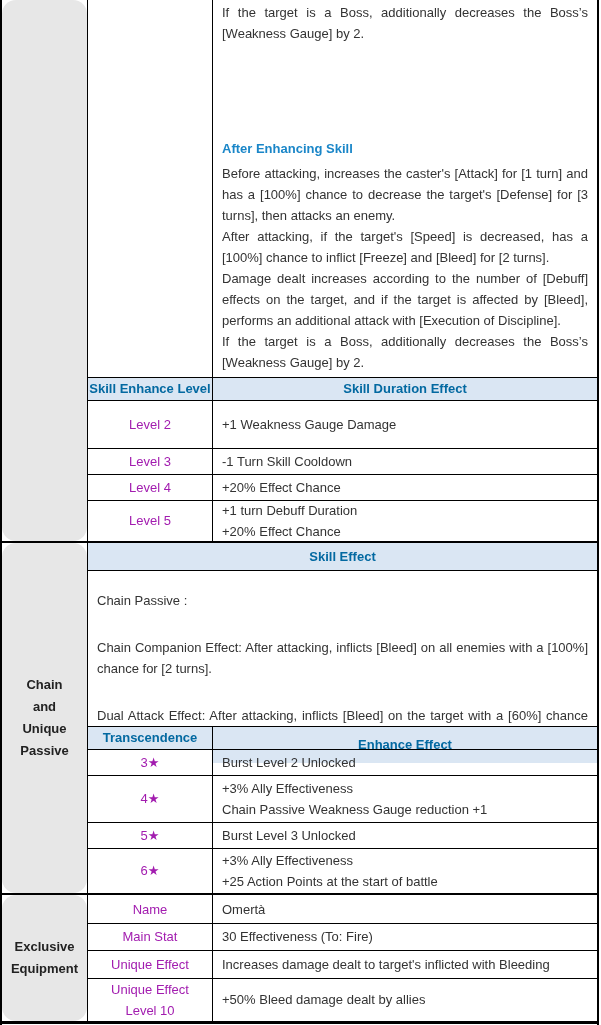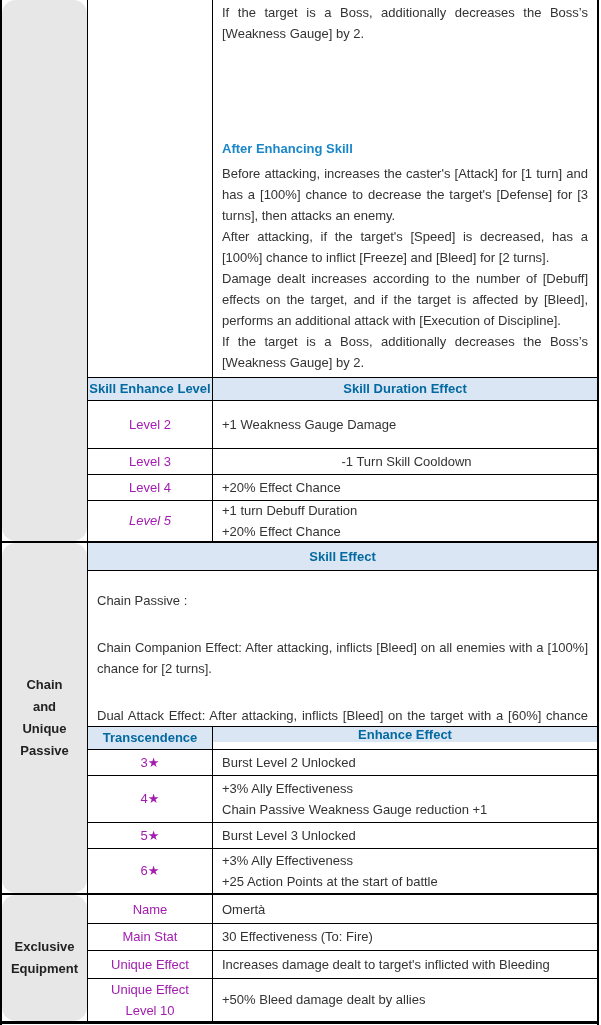--- a/index.html
+++ b/index.html
@@ -55,42 +55,42 @@
   </div>
 
   <div class="cell hdr" style="left:88px;top:377px;width:124px;height:23px;">Skill Enhance Level</div>
   <div class="cell hdr" style="left:213px;top:377px;width:384px;height:23px;">Skill Duration Effect</div>
 
   <div class="cell lvl" style="left:88px;top:400px;width:124px;height:48px;">Level 2</div>
   <div class="cell eff" style="left:213px;top:400px;width:384px;height:48px;">
     <div class="line">+1 Weakness Gauge Damage</div>
   </div>
   <div class="cell lvl" style="left:88px;top:448px;width:124px;height:26px;">Level 3</div>
-  <div class="cell eff" style="left:213px;top:448px;width:384px;height:26px;text-align:center;">
+  <div class="cell eff" style="left:213px;top:448px;width:384px;height:26px;">
     <div class="line">-1 Turn Skill Cooldown</div>
   </div>
   <div class="cell lvl" style="left:88px;top:474px;width:124px;height:26px;">Level 4</div>
   <div class="cell eff" style="left:213px;top:474px;width:384px;height:26px;">
     <div class="line">+20% Effect Chance</div>
   </div>
-  <div class="cell lvl" style="left:88px;top:500px;width:124px;height:41px;font-style:italic;">Level 5</div>
+  <div class="cell lvl" style="left:88px;top:500px;width:124px;height:41px;">Level 5</div>
   <div class="cell eff" style="left:213px;top:500px;width:384px;height:41px;">
     <div class="line">+1 turn Debuff Duration</div>
     <div class="line">+20% Effect Chance</div>
   </div>
 
   <div class="cell hdr" style="left:88px;top:543px;width:509px;height:27px;">Skill Effect</div>
   <div class="cell content-box" style="left:88px;top:570px;width:509px;height:156px;">
     <div class="para">Chain Passive :</div>
     <div class="para mt">Chain Companion Effect: After attacking, inflicts [Bleed] on all enemies with a [100%] chance for [2 turns].</div>
     <div class="para mt">Dual Attack Effect: After attacking, inflicts [Bleed] on the target with a [60%] chance for [2 turns].</div>
   </div>
 
   <div class="cell hdr" style="left:88px;top:726px;width:124px;height:23px;">Transcendence</div>
-  <div class="cell hdr" style="left:213px;top:726px;width:384px;height:16px;">Enhance Effect</div>
+  <div class="cell hdr" style="left:213px;top:726px;width:384px;height:37px;">Enhance Effect</div>
 
   <div class="cell lvl" style="left:88px;top:749px;width:124px;height:26px;">3★</div>
   <div class="cell eff" style="left:213px;top:749px;width:384px;height:26px;">
     <div class="line">Burst Level 2 Unlocked</div>
   </div>
   <div class="cell lvl" style="left:88px;top:775px;width:124px;height:47px;">4★</div>
   <div class="cell eff" style="left:213px;top:775px;width:384px;height:47px;">
     <div class="line">+3% Ally Effectiveness</div>
     <div class="line">Chain Passive Weakness Gauge reduction +1</div>
   </div>

